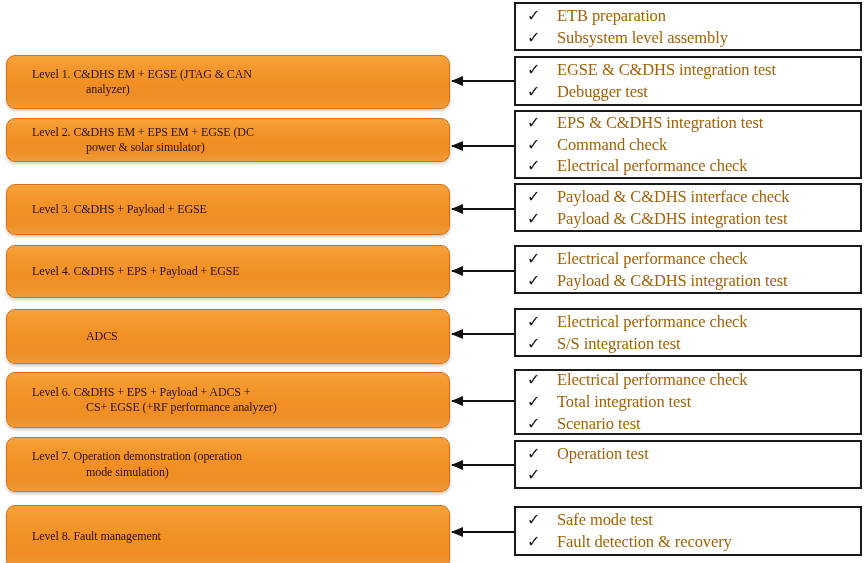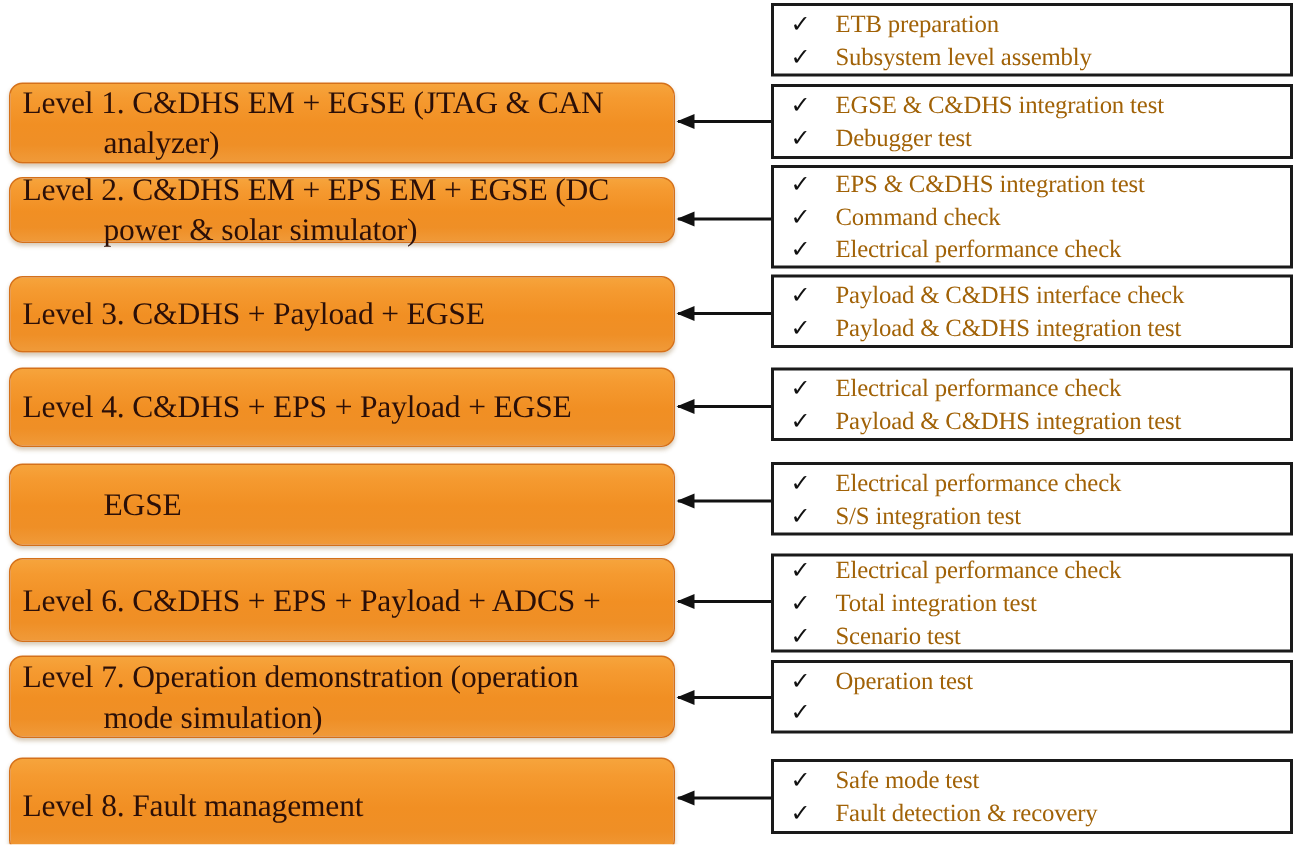--- a/index.html
+++ b/index.html
@@ -32,25 +32,26 @@
                 #f18f23 52%,
                 #ef8f26 78%,
                 #f09a39 100%);
     box-shadow: 0 2px 3px rgba(120, 80, 20, 0.30);
     display: flex;
     align-items: center;
     padding: 3px 10px 3px 8px;
   }
   .level-box .level-text {
     color: #2b0f08;
-    font-size: 21px;
+    font-size: 12px;
     line-height: 1.28;
     letter-spacing: -0.1px;
     width: 100%;
     text-indent: 0;
+    margin-left: 17px;
   }
   .level-box .cont {
     display: block;
     padding-left: 54px;
   }
 
   
   .check-box {
     position: absolute;
     left: 514px;
@@ -113,24 +114,24 @@
       <div class="level-box" style="top: 118px; height: 44px;">
         <div class="level-text"><span>Level 2. C&amp;DHS EM + EPS EM + EGSE (DC</span><span class="cont">power &amp; solar simulator)</span></div>
       </div>
       <div class="level-box" style="top: 184px; height: 51px;">
         <div class="level-text"><span>Level 3. C&amp;DHS + Payload + EGSE</span></div>
       </div>
       <div class="level-box" style="top: 245px; height: 53px;">
         <div class="level-text"><span>Level 4. C&amp;DHS + EPS + Payload + EGSE</span></div>
       </div>
       <div class="level-box" style="top: 309px; height: 55px;">
-        <div class="level-text"><span class="cont">EGSE</span></div>
+        <div class="level-text"><span class="cont">ADCS</span></div>
       </div>
       <div class="level-box" style="top: 372px; height: 56px;">
-        <div class="level-text"><span>Level 6. C&amp;DHS + EPS + Payload + ADCS +</span></div>
+        <div class="level-text"><span>Level 6. C&amp;DHS + EPS + Payload + ADCS +</span><span class="cont">CS+ EGSE (+RF performance analyzer)</span></div>
       </div>
       <div class="level-box" style="top: 437px; height: 55px; justify-content: center;">
         <div class="level-text"><span>Level 7. Operation demonstration (operation</span><span class="cont">mode simulation)</span></div>
       </div>
       <div class="level-box" style="top: 505px; height: 64px;">
         <div class="level-text"><span>Level 8. Fault management</span></div>
       </div>
     </div>
   <div id="arrows-layer">
       <div class="arrow" style="top: 80px; left: 452px; width: 62px;"></div>

